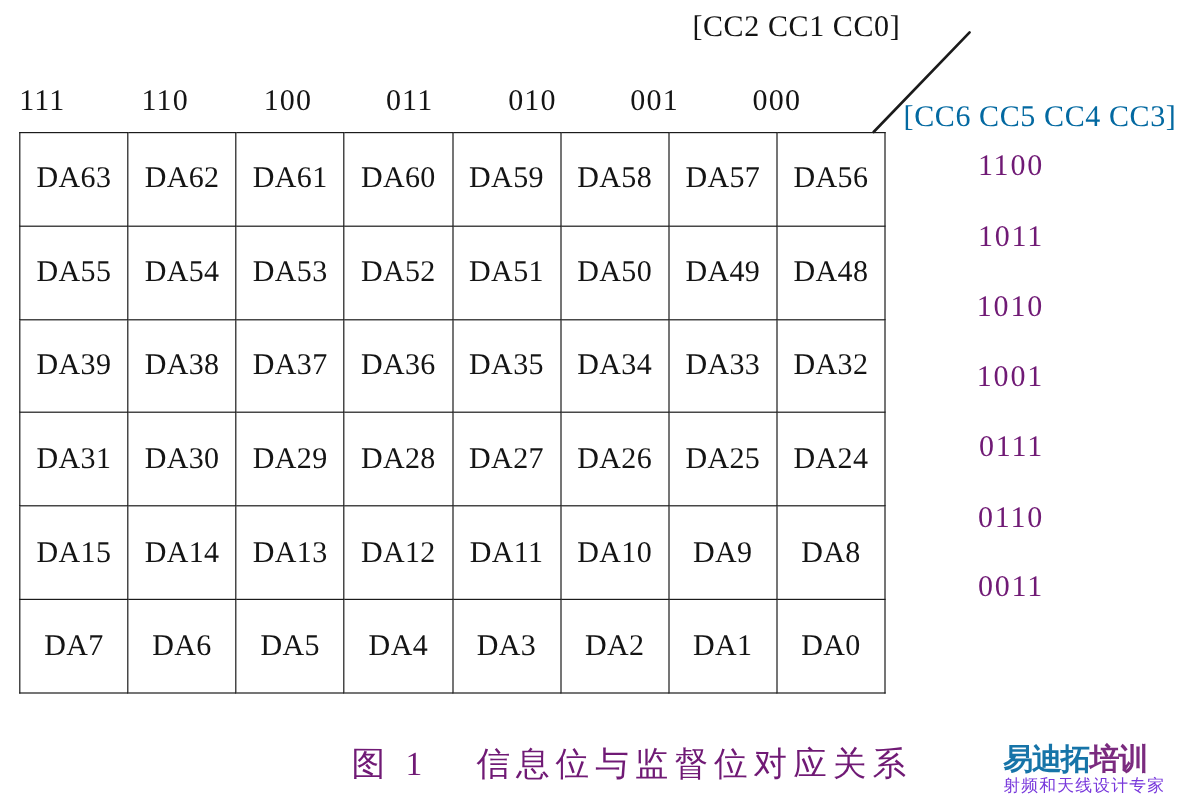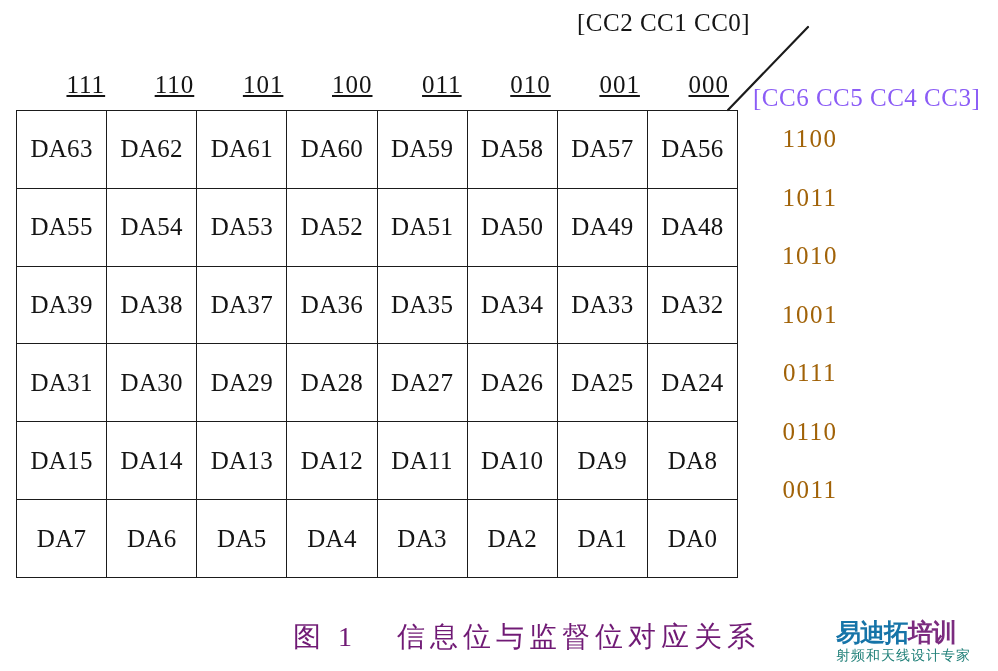--- a/index.html
+++ b/index.html
@@ -39,45 +39,44 @@
   .col-headers {
     position: absolute;
     left: 16px;
     top: 68px;
     width: 713px;
     height: 34px;
     display: flex;
   }
   .col-header {
     flex: 1 1 0;
-    text-align: right;
+    text-align: left;
     font-size: 25px;
     line-height: 34px;
     letter-spacing: 1px;
     color: #141414;
-    text-decoration: underline;
   }
 
   
   .diagonal-rule {
     position: absolute;
     left: 725px;
     top: 22px;
     width: 90px;
     height: 92px;
     overflow: visible;
   }
   .row-group-label {
     position: absolute;
     left: 753px;
     top: 84px;
     font-size: 25px;
     letter-spacing: 0.5px;
     white-space: nowrap;
-    color: #8b5cf6;
+    color: #0369a1;
   }
 
   
   .bit-table {
     position: absolute;
     left: 16px;
     top: 110px;
     width: 713px;
     height: 468px;
     border-collapse: collapse;
@@ -101,22 +100,22 @@
     left: 750px;
     top: 110px;
     width: 120px;
     height: 468px;
   }
   .code-cell {
     height: 58.5px;
     line-height: 58.5px;
     font-size: 25px;
     letter-spacing: 1.5px;
-    text-align: center;
-    color: #a16207;
+    text-align: right;
+    color: #701a75;
   }
 
   
   .figure-caption {
     position: absolute;
     left: 0;
     top: 618px;
     width: 760px;
     text-align: right;
     font-size: 28px;
@@ -144,35 +143,34 @@
     line-height: 27px;
     white-space: nowrap;
   }
   .wm-red { color: #0369a1; }
   .wm-blue { color: #701a75; margin-top: 36px; }
   .wm-sub {
     font-family: "DejaVu Sans", "Liberation Sans", sans-serif;
     font-size: 14px;
     letter-spacing: 1px;
     line-height: 19px;
-    color: #0f766e;
+    color: #6d28d9;
     white-space: nowrap;
   }
 </style>
 </head>
 <body>
 
 <div id="figure-root">
 
   <div class="col-group-label">[CC2 CC1 CC0]</div>
 
   <div class="col-headers">
     <div class="col-header">111</div>
     <div class="col-header">110</div>
-    <div class="col-header">101</div>
     <div class="col-header">100</div>
     <div class="col-header">011</div>
     <div class="col-header">010</div>
     <div class="col-header">001</div>
     <div class="col-header">000</div>
   </div>
 
   <div class="diagonal-rule">
     <svg width="90" height="92" viewBox="0 0 90 92" aria-hidden="true">
       <line x1="3" y1="88" x2="83" y2="5" stroke="#1b1b1b" stroke-width="2.2" stroke-linecap="round"></line>

